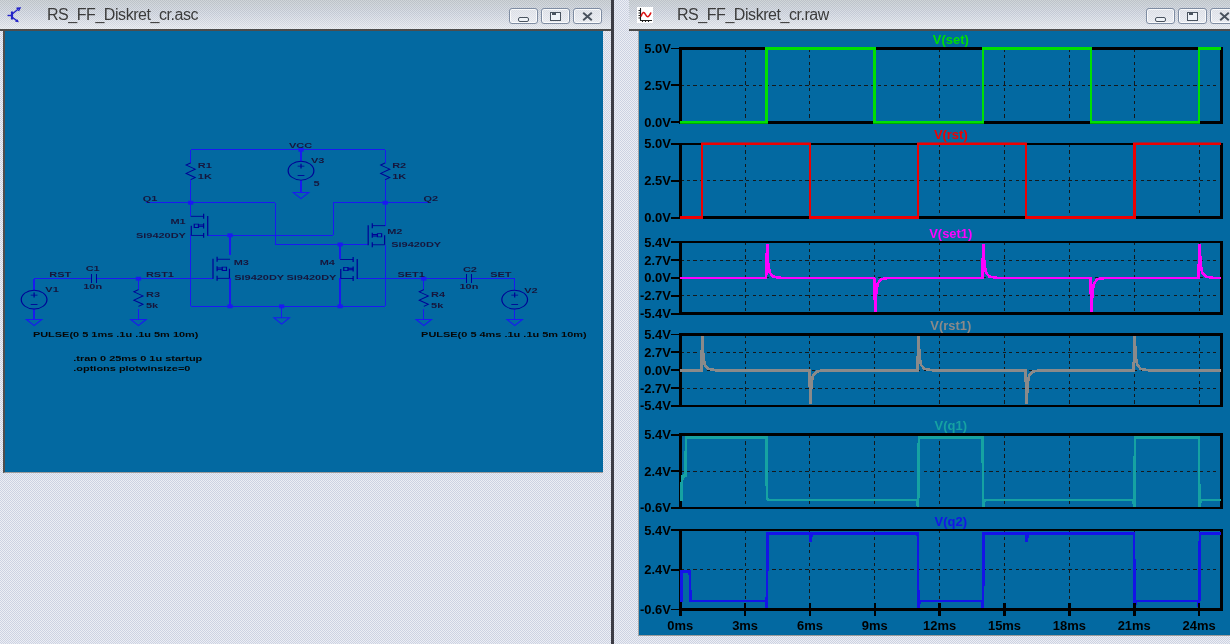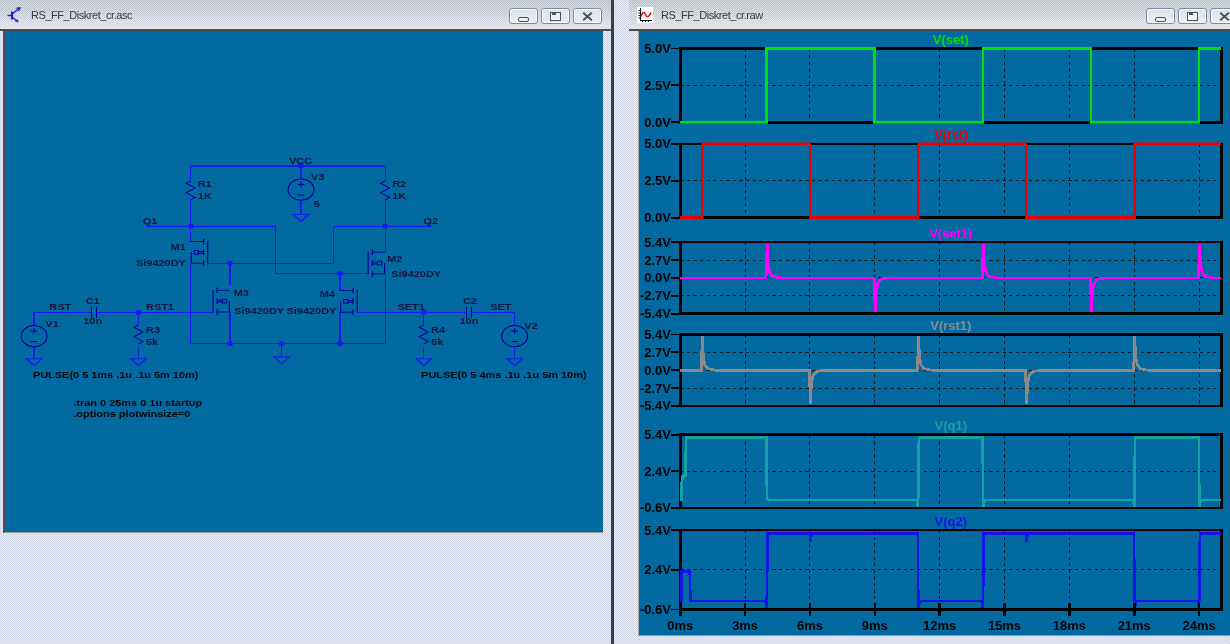--- a/index.html
+++ b/index.html
@@ -25,38 +25,38 @@
       linear-gradient(180deg, rgba(142,150,140,0.22) 0%, rgba(150,158,178,0.10) 45%, rgba(255,255,255,0.34) 100%),
       linear-gradient(45deg,rgba(250,252,255,0.5) 25%,transparent 25%,transparent 75%,rgba(250,252,255,0.5) 75%),
       linear-gradient(45deg,rgba(250,252,255,0.5) 25%,transparent 25%,transparent 75%,rgba(250,252,255,0.5) 75%);
     background-size:100% 100%, 2px 2px, 2px 2px;
     background-position:0 0, 0 0, 1px 1px;
   }
   .titlebar-sep { position:absolute; left:0; right:0; top:29px; height:2px; background:#4d4d4d; }
   .win-icon { width:16px; height:16px; margin-left:7px; flex:0 0 auto; }
   #win-right .win-icon { margin-left:8px; }
   .win-title {
-    margin-left:8px; font-size:11px; color:#3b3b3b; letter-spacing:-0.45px;
+    margin-left:24px; font-size:16px; color:#3b3b3b; letter-spacing:-0.45px;
     white-space:nowrap; overflow:hidden;text-align:right;
   }
   .win-buttons { position:absolute; top:8px; display:flex; gap:3px; }
   #win-left  .win-buttons { right:11px; }
   #win-right .win-buttons { right:7px; }
   .win-btn {
     width:29px; height:16px; border:1px solid #7e8ca2; border-radius:3px;
     background:rgba(252,253,255,0.42);
     box-shadow:inset 0 0 0 1px rgba(255,255,255,0.75);
     display:flex; align-items:center; justify-content:center;
     cursor:default;
   }
   .btn-min-glyph { width:11px; height:5px; border:1.5px solid #49535f; border-radius:2px; background:#eef2f7; margin-top:6px; }
   .btn-restore-glyph { width:11px; height:9px; border:1.8px solid #49535f; background:#eef2f7; position:relative; }
   .btn-restore-glyph::after { content:""; position:absolute; left:1.2px; top:0.4px; width:4px; height:2px; background:#49535f; }
   .client { position:absolute; background:#0369a1; }
-  #client-left  { left:3px;   top:31px; width:600px; height:502px;
+  #client-left  { left:3px;   top:31px; width:600px; height:442px;
       border-left:2px solid #4e4e4e; border-bottom:1px solid #9b9b9b;}
   #client-right { left:9px; top:31px; width:600px; height:605px;
       border-left:1px solid #a5a5a5; border-bottom:1px solid #9b9b9b; border-right:1px solid #9b9b9b;}
   #boundary-line { position:absolute; left:611px; top:0; width:3px; height:644px; background:#3c3c44; }
   svg.fill { position:absolute; left:0; top:0; width:100%; height:100%; display:block; }
   .svgtext { font-family:"Liberation Sans", sans-serif; font-weight:bold; }
 </style>
 </head>
 <body>
 

